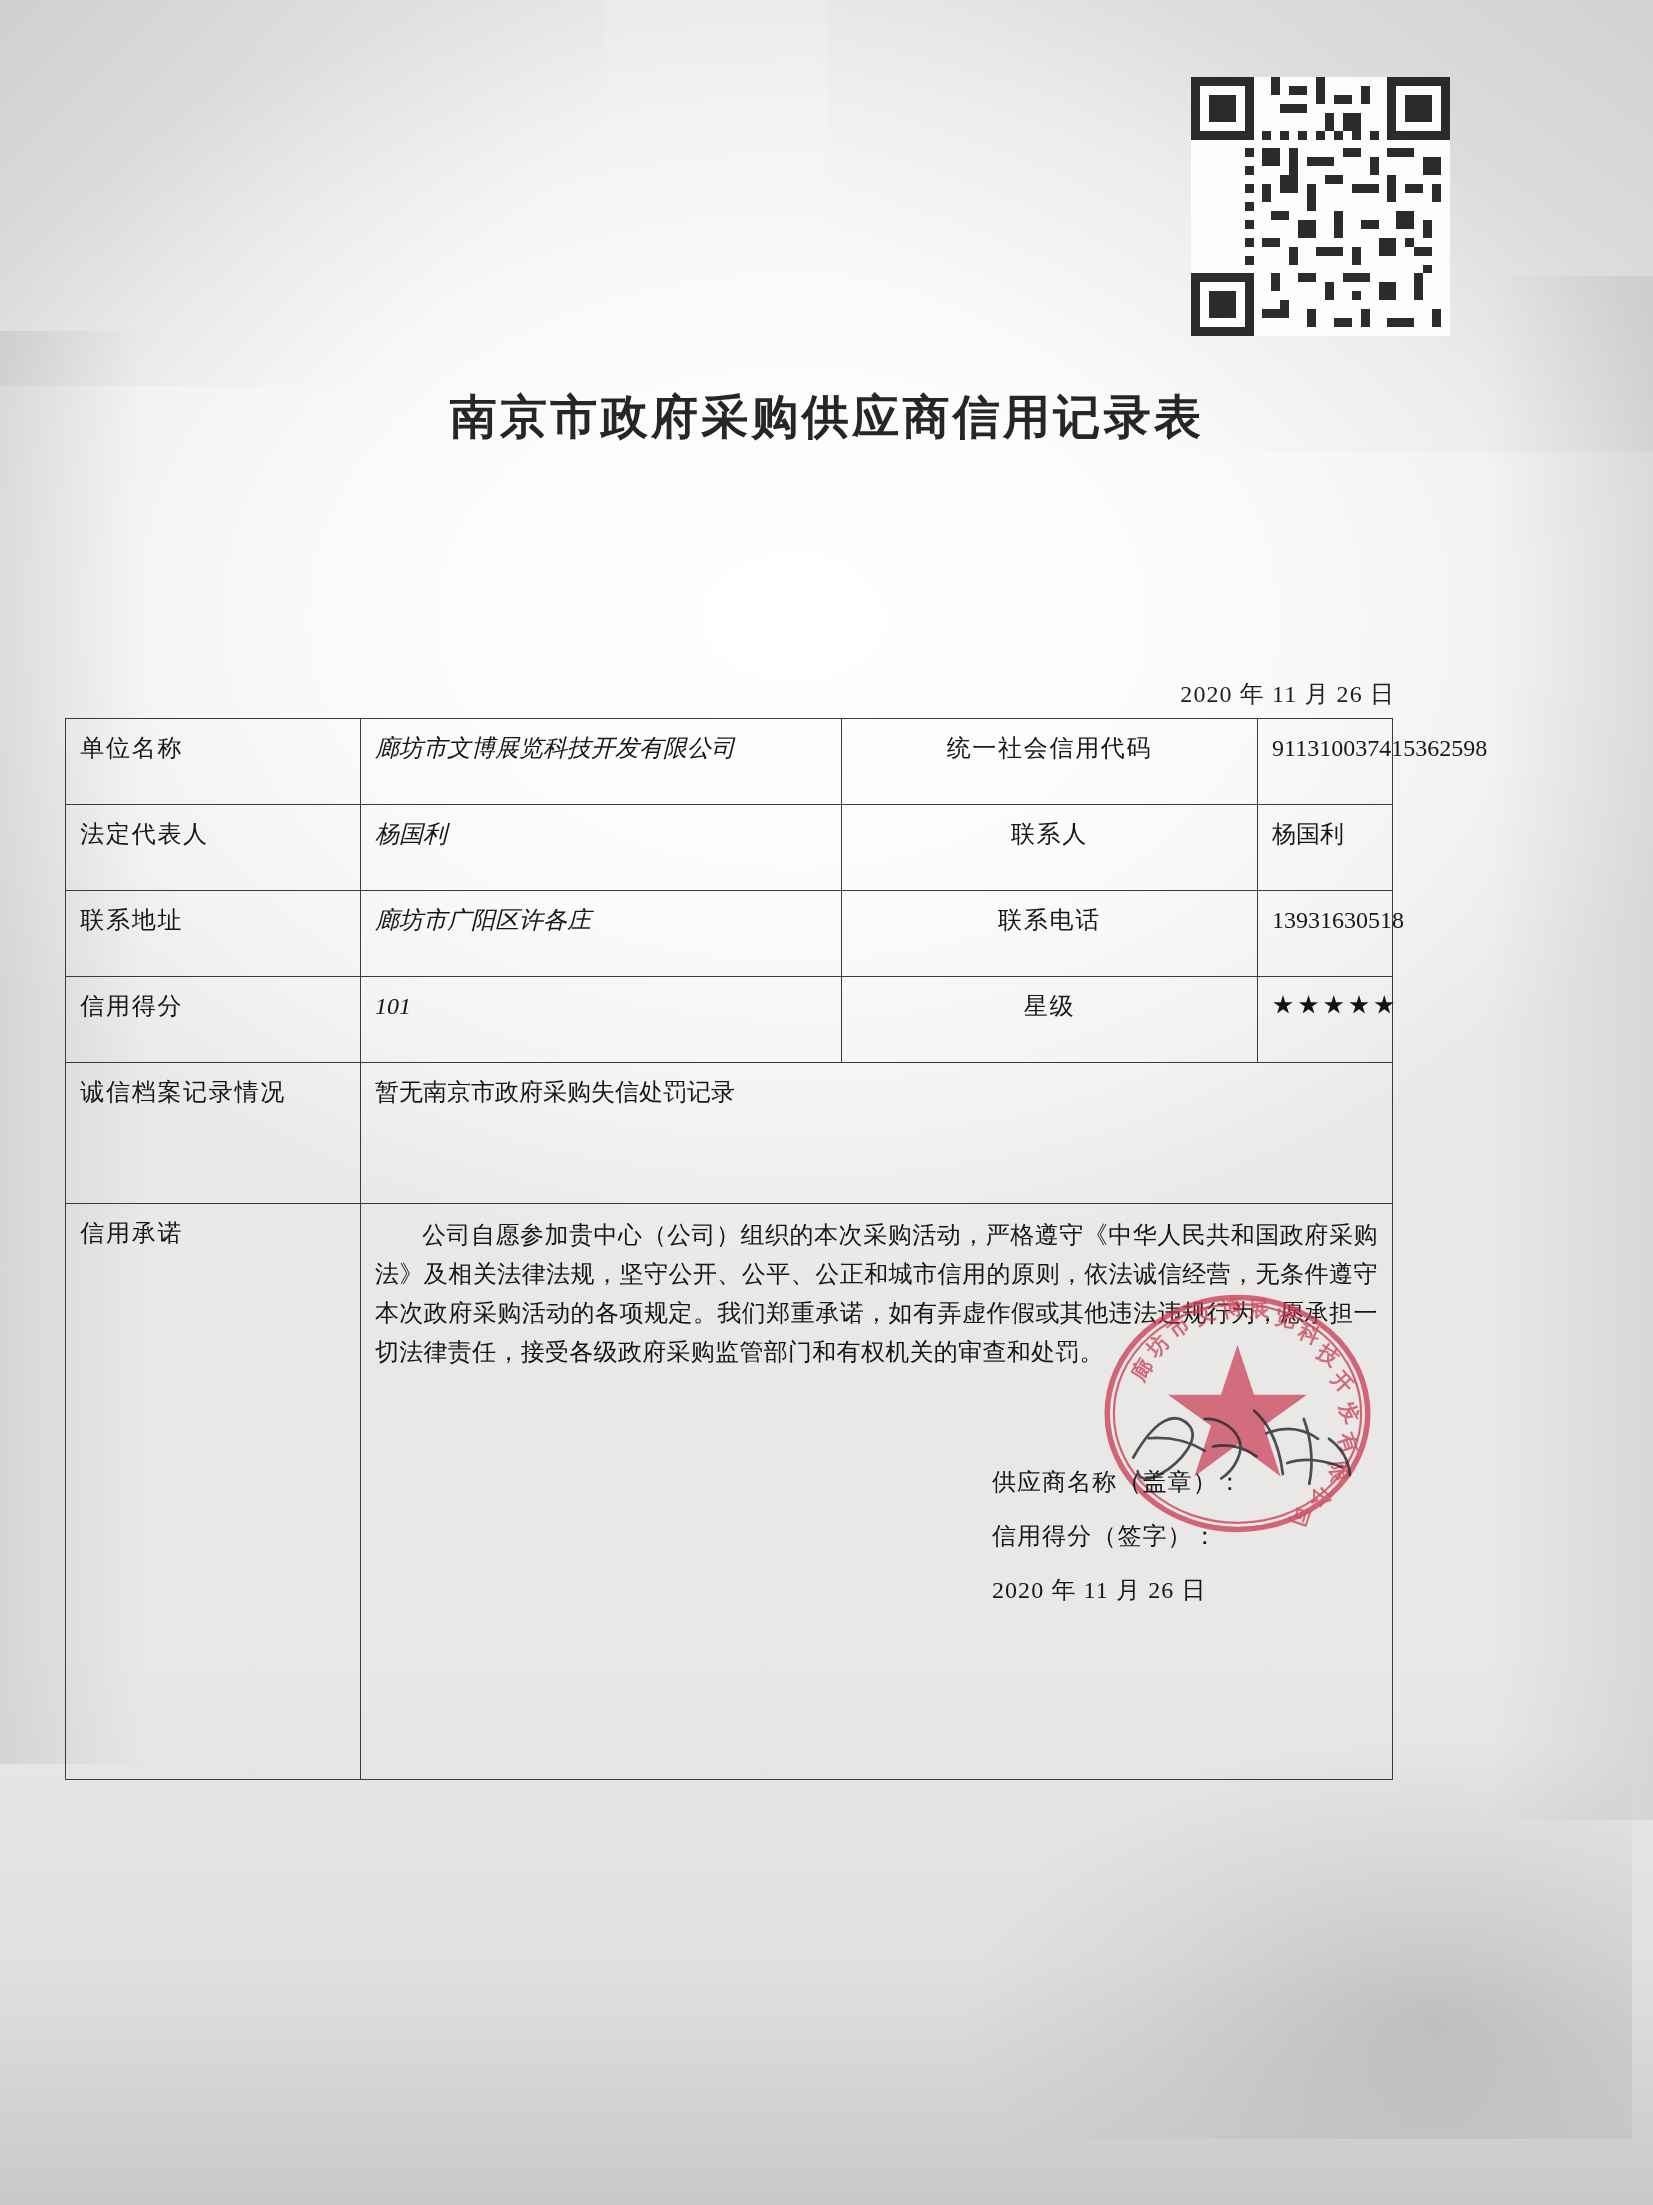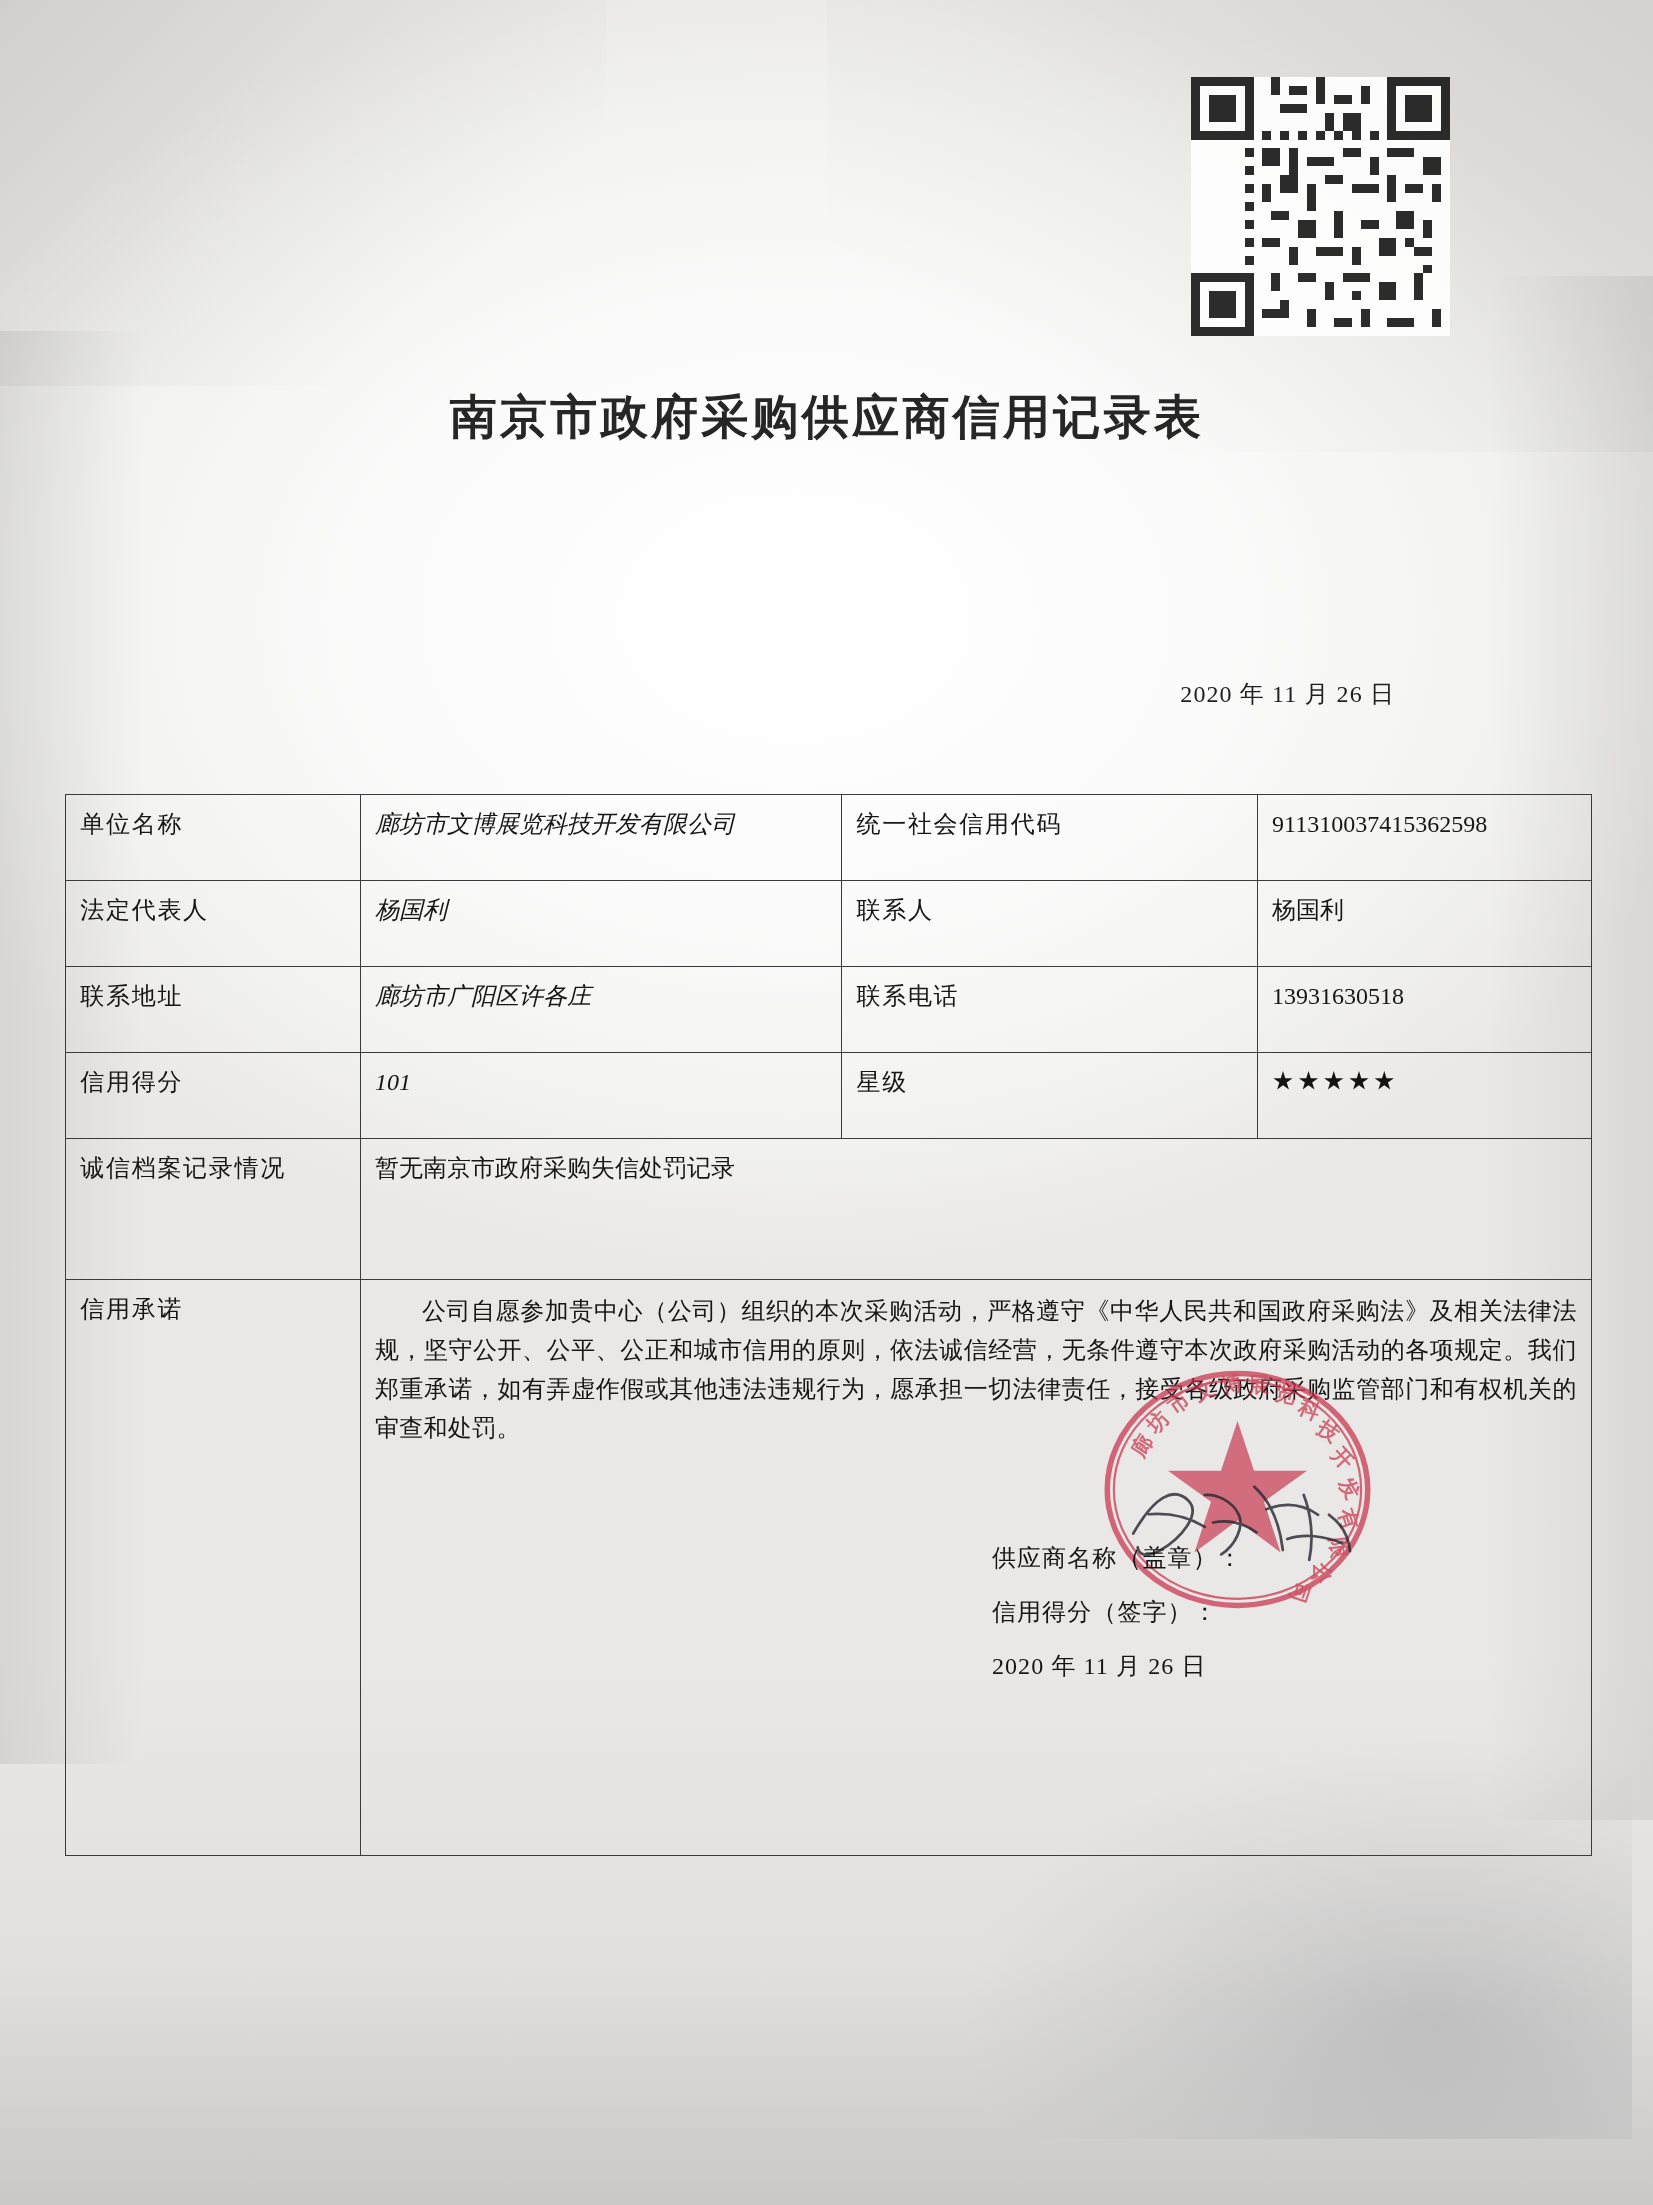--- a/index.html
+++ b/index.html
@@ -85,36 +85,36 @@
     top: 678px;
     font-size: 24px;
     color: #1f1f1f;
     letter-spacing: 1.1px;
   }
 
   
   #credit-table {
     position: absolute;
     left: 65px;
-    top: 794px;
-    width: 1527px;
+    top: 718px;
+    width: 1328px;
     border-collapse: collapse;
     table-layout: fixed;
     font-size: 24px;
     color: #161616;
   }
   #credit-table td {
     border: 1.7px solid #3b3b3b;
     padding: 12px 14.3px;
     vertical-align: top;
     line-height: 1.45;
   }
   .lbl { width: 265px; letter-spacing: 1.7px; }
   .val-a { width: 452px; font-style: italic; }
-  .lbl2 { width: 386px; letter-spacing: 1.7px; }
+  .lbl2 { width: 386px; letter-spacing: 1.7px; text-align: center; }
   .val-b { }
   .row-h td { height: 61px; }
   .stars {
     font-size: 22px;
     letter-spacing: 3.3px;
     color: #141414;
   }
   #archive-label { letter-spacing: 1.7px; line-height: 1.4; }
   #archive-value { padding-left: 39px; padding-top: 27.6px; margin-left: 40px; }
   #promise-label {

